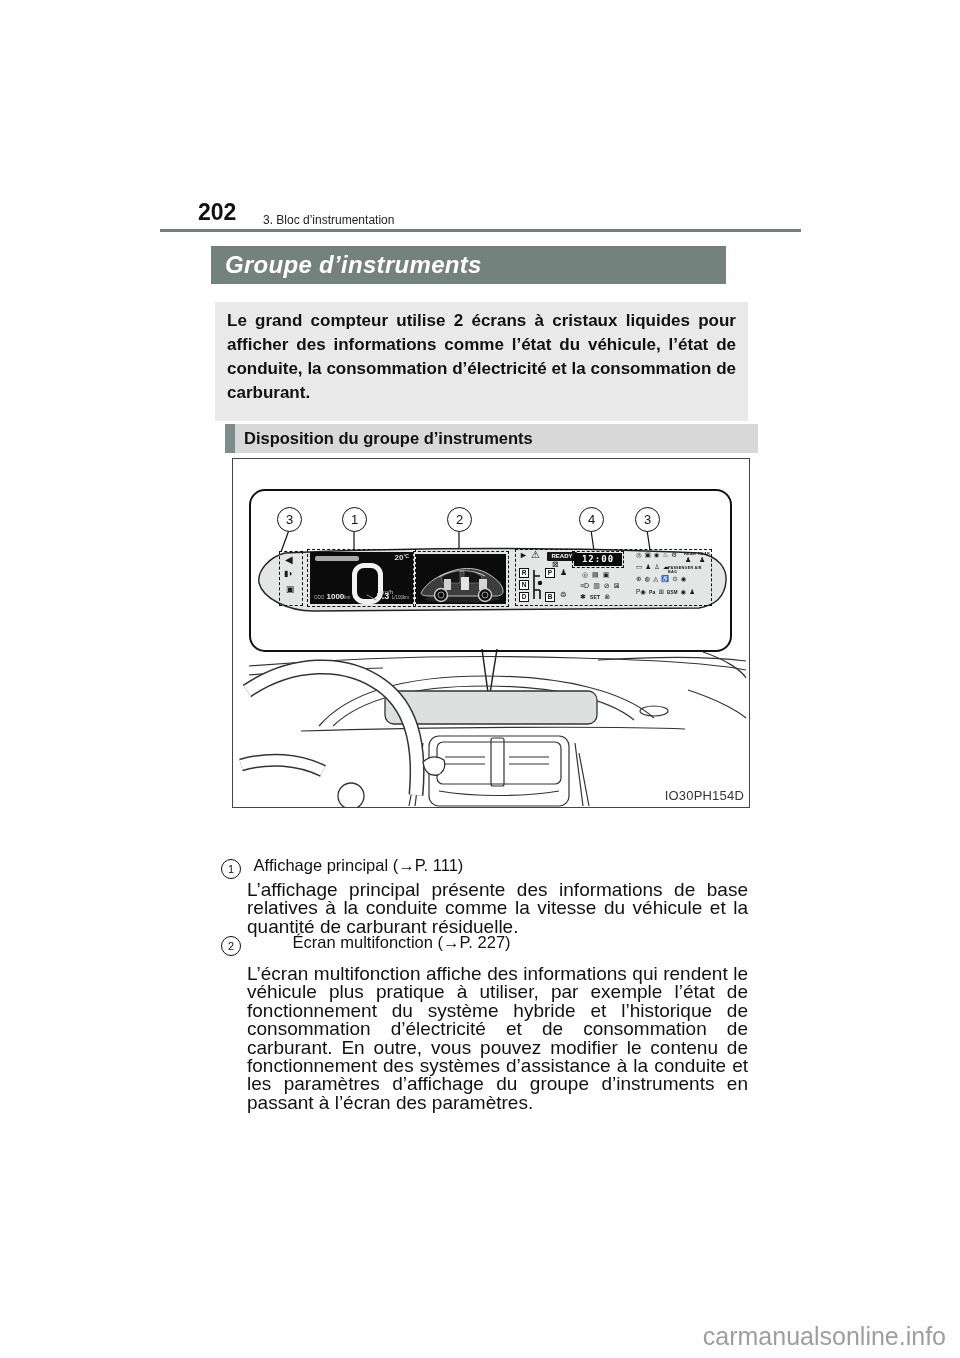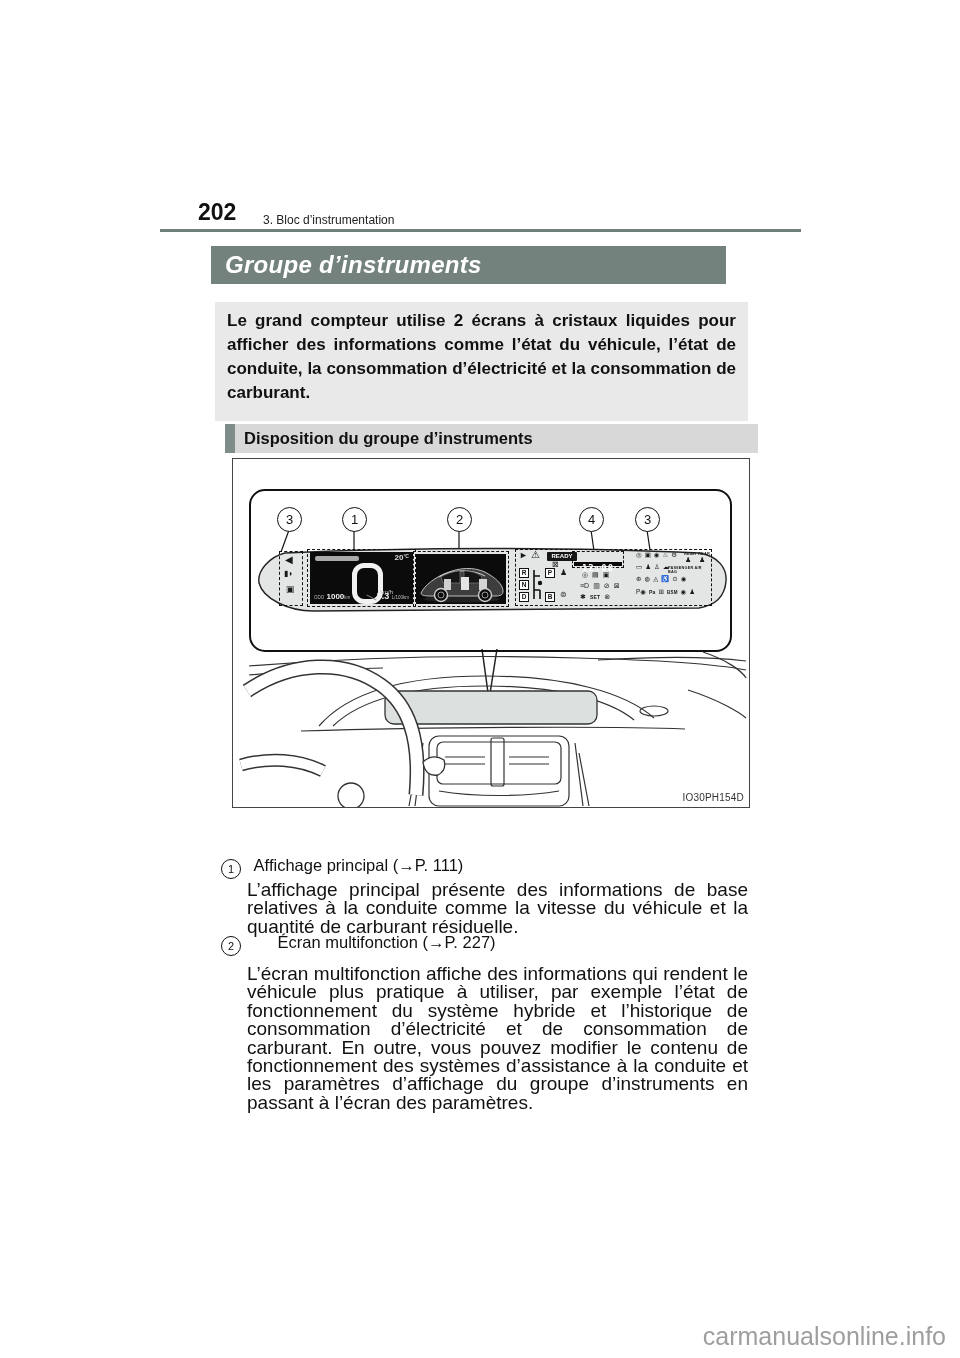--- a/index.html
+++ b/index.html
@@ -46,33 +46,33 @@
   .odolabel{font-size:4.5px;font-weight:normal;color:#bbb;}
   .smallunit{font-size:4.5px;font-weight:normal;color:#bbb;}
   .fuelrow{right:4px;bottom:3px;font-size:9px;font-weight:bold;color:#eee;}
   .slash{left:56px;bottom:6px;width:11px;height:1px;background:#888;transform:rotate(28deg);}
   .glyph{position:absolute;color:#1a1a1a;}
   .ready{left:31px;top:2px;width:30px;height:9px;background:#161616;color:#fff;
          font-size:6px;font-weight:bold;text-align:center;line-height:9px;border-radius:1px;}
   .clockbox{left:56px;top:1px;width:52px;height:17px;border:1.6px dashed #111;box-sizing:border-box;}
   .clockscr{position:absolute;inset:1px;background:#0a0a0a;color:#fff;text-align:center;
             font-family:"DejaVu Sans Mono",monospace;font-size:9px;font-weight:bold;
-            line-height:12px;letter-spacing:1px;margin-top:9px;}
+            line-height:12px;letter-spacing:1px;}
   .gearbox{position:absolute;width:10px;height:10px;border:1.2px solid #111;box-sizing:border-box;
            font-size:6.5px;font-weight:bold;text-align:center;line-height:8px;background:#fff;}
   .tinylabel{position:absolute;font-size:4px;font-weight:bold;color:#1a1a1a;letter-spacing:.2px;}
   .iconrow{position:absolute;display:flex;gap:4px;font-size:7px;color:#1a1a1a;}
 
   
   .note{left:247px;top:813px;width:501px;font-size:15px;line-height:18.5px;color:#111;}
   .itemhead{font-size:16.5px;color:#111;}
   .numcircle{display:inline-block;width:18px;height:18px;border:1.2px solid #111;border-radius:50%;
              font-size:11px;text-align:center;line-height:18px;vertical-align:-2px;background:#fff;}
   .para{width:501px;font-size:19px;line-height:18.4px;text-align:justify;color:#111;}
-  .figcode{font-size:10px;color:#333;letter-spacing:.2px;}
+  .figcode{font-size:13px;color:#333;letter-spacing:.2px;}
   .watermark{right:14px;top:1322px;font-size:25px;color:#9e9e9e;}
 </style>
 </head>
 <body>
 
 <div class="page">
 
   <div class="abs pageno">202</div>
   <div class="abs section-title">3. Bloc d’instrumentation</div>
   <div class="abs toprule"></div>
@@ -256,19 +256,19 @@
 
 
   <div class="abs itemhead" style="left:221px;top:856px;">
     <span class="numcircle">1</span>
     <span style="margin-left:8px;">Affichage principal (→P. 111)</span>
   </div>
   <div class="abs para" style="left:247px;top:881px;">L’affichage principal présente des informations de base relatives à la conduite comme la vitesse du véhicule et la quantité de carburant résiduelle.</div>
 
   <div class="abs itemhead" style="left:221px;top:933px;">
     <span class="numcircle">2</span>
-    <span style="margin-left:8px;padding-left:24px;">Écran multifonction (→P. 227)</span>
+    <span style="margin-left:23px;padding-left:24px;">Écran multifonction (→P. 227)</span>
   </div>
   <div class="abs para" style="left:247px;top:965px;">L’écran multifonction affiche des informations qui rendent le véhicule plus pratique à utiliser, par exemple l’état de fonctionnement du système hybride et l’historique de consommation d’électricité et de consommation de carburant. En outre, vous pouvez modifier le contenu de fonctionnement des systèmes d’assistance à la conduite et les paramètres d’affichage du groupe d’instruments en passant à l’écran des paramètres.</div>
 
   <div class="abs watermark">carmanualsonline.info</div>
 
 </div>
 
 </body></html>

